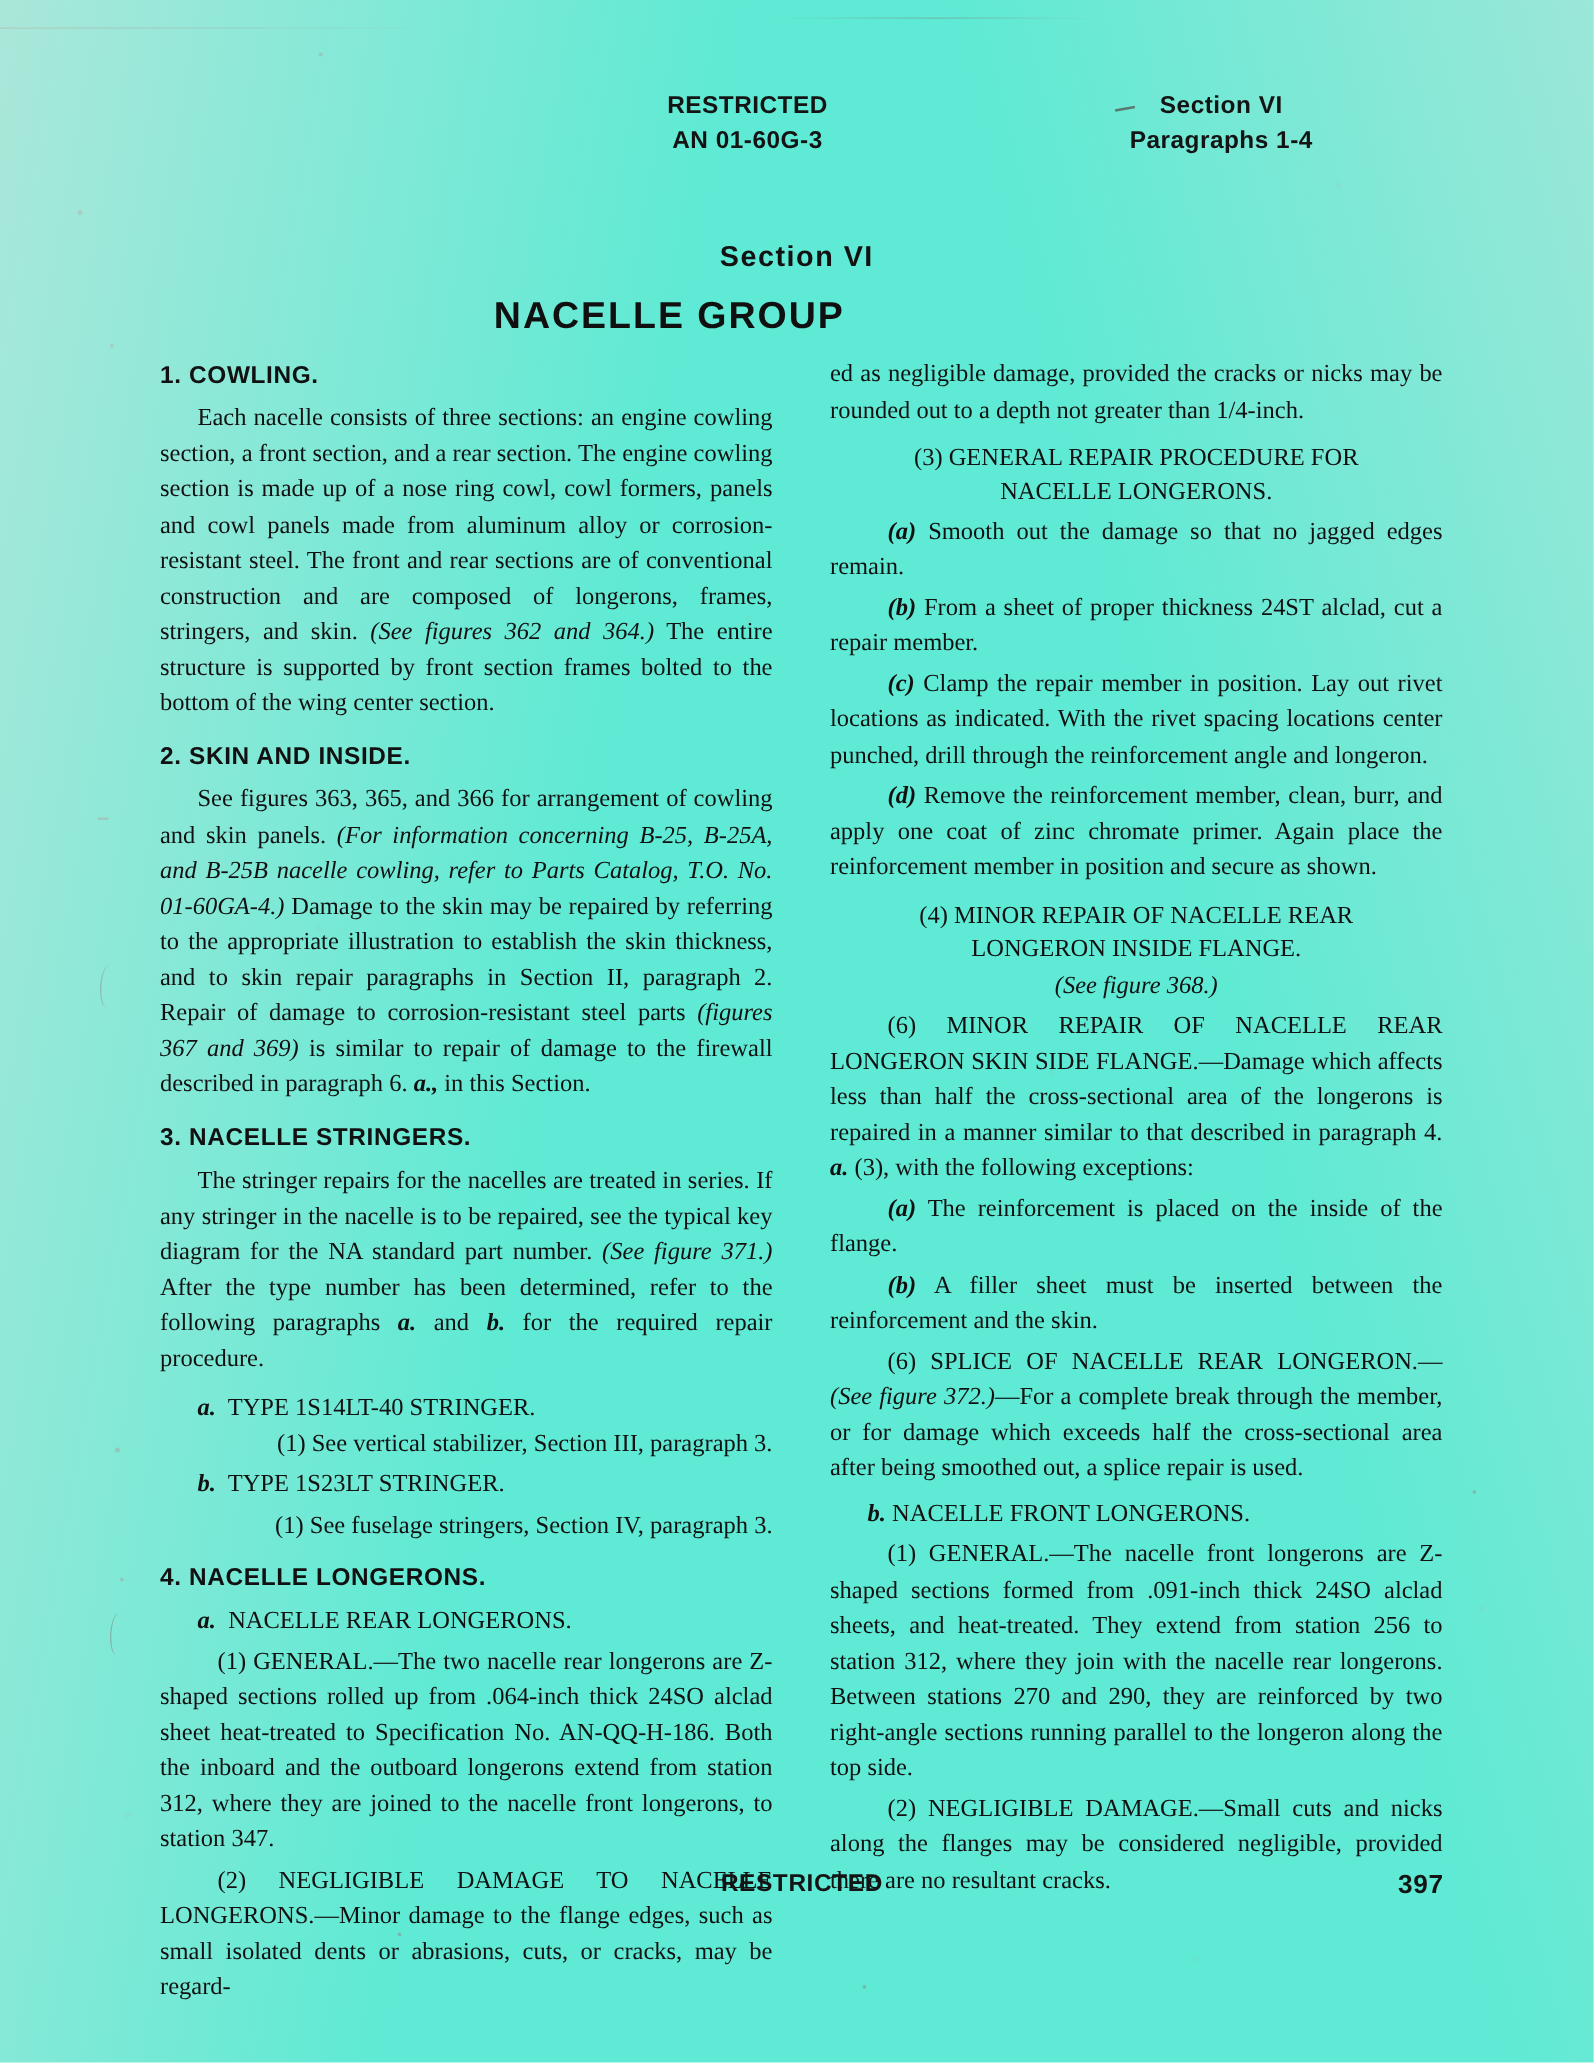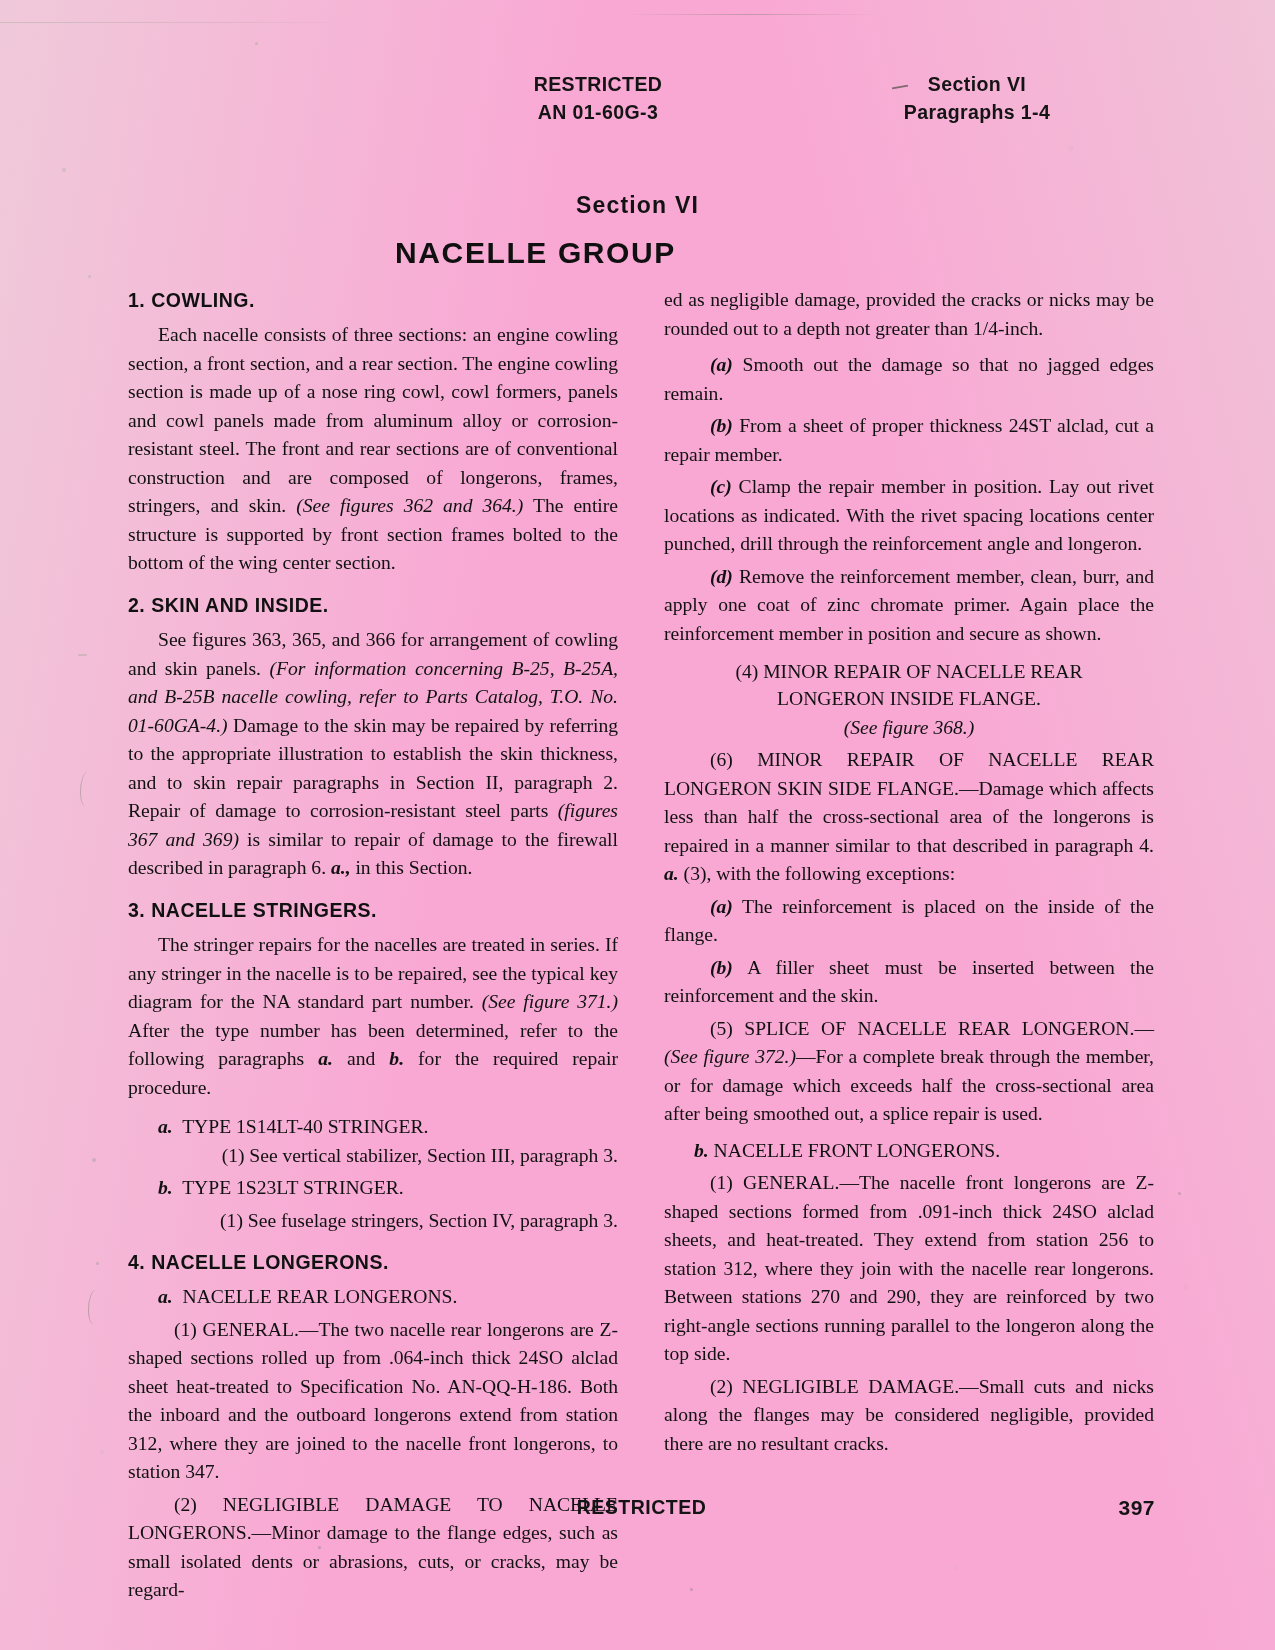--- a/index.html
+++ b/index.html
@@ -5,21 +5,21 @@
   html, body {
     margin: 0;
     padding: 0;
     background: #ffffff;
   }
 
   .page {
     position: relative;
     width: 1275px;
     height: 1650px;
-    background: #f9a8d4;
+    background: #5eead4;
     overflow: hidden;
     font-family: "Liberation Serif", "DejaVu Serif", serif;
     color: #111111;
   }
 
   
   .page::before {
     content: "";
     position: absolute;
     inset: 0;
@@ -320,20 +320,24 @@
       <p class="sub-par">(2)  NEGLIGIBLE DAMAGE TO NACELLE LONGERONS.—Minor damage to the flange edges, such as small isolated dents or abrasions, cuts, or cracks, may be regard-</p>
 
     </div>
 
     <div class="col col-right">
 
       <p style="text-indent:0;">ed as negligible damage, provided the cracks or nicks may be rounded out to a depth not greater than 1/4-inch.</p>
 
       <div class="spacer-xs"></div>
 
+      <p class="centered-head">
+        <span>(3)  GENERAL REPAIR PROCEDURE FOR</span>
+        <span class="l2">NACELLE LONGERONS.</span>
+      </p>
 
       <div class="spacer-xs"></div>
 
       <p class="sub-par"><span class="bi">(a)</span> <span>Smooth out the damage so that no jagged edges remain.</span></p>
 
       <div class="spacer-xs"></div>
 
       <p class="sub-par"><span class="bi">(b)</span> <span>From a sheet of proper thickness 24ST alclad, cut a repair member.</span></p>
 
       <div class="spacer-xs"></div>
@@ -359,21 +363,21 @@
       <div class="spacer-xs"></div>
 
       <p class="sub-par"><span class="bi">(a)</span> <span>The reinforcement is placed on the inside of the flange.</span></p>
 
       <div class="spacer-xs"></div>
 
       <p class="sub-par"><span class="bi">(b)</span> <span>A filler sheet must be inserted between the reinforcement and the skin.</span></p>
 
       <div class="spacer-xs"></div>
 
-      <p class="sub-par"><span>(5)  SPLICE OF NACELLE REAR LONGERON.—</span><i>(See figure 372.)</i><span>—For a complete break through the member, or for damage which exceeds half the cross-sectional area after being smoothed out, a splice repair is used.</span></p>
+      <p class="sub-par"><span>(6)  SPLICE OF NACELLE REAR LONGERON.—</span><i>(See figure 372.)</i><span>—For a complete break through the member, or for damage which exceeds half the cross-sectional area after being smoothed out, a splice repair is used.</span></p>
 
       <div class="spacer-xs"></div>
 
       <p class="lettered"><span class="ltr">b.</span> <span>NACELLE  FRONT  LONGERONS.</span></p>
 
       <div class="spacer-xs"></div>
 
       <p class="sub-par">(1)  GENERAL.—The nacelle front longerons are Z-shaped sections formed from .091-inch thick 24SO alclad sheets, and heat-treated. They extend from station 256 to station 312, where they join with the nacelle rear longerons. Between stations 270 and 290, they are reinforced by two right-angle sections running parallel to the longeron along the top side.</p>
 
       <div class="spacer-xs"></div>

